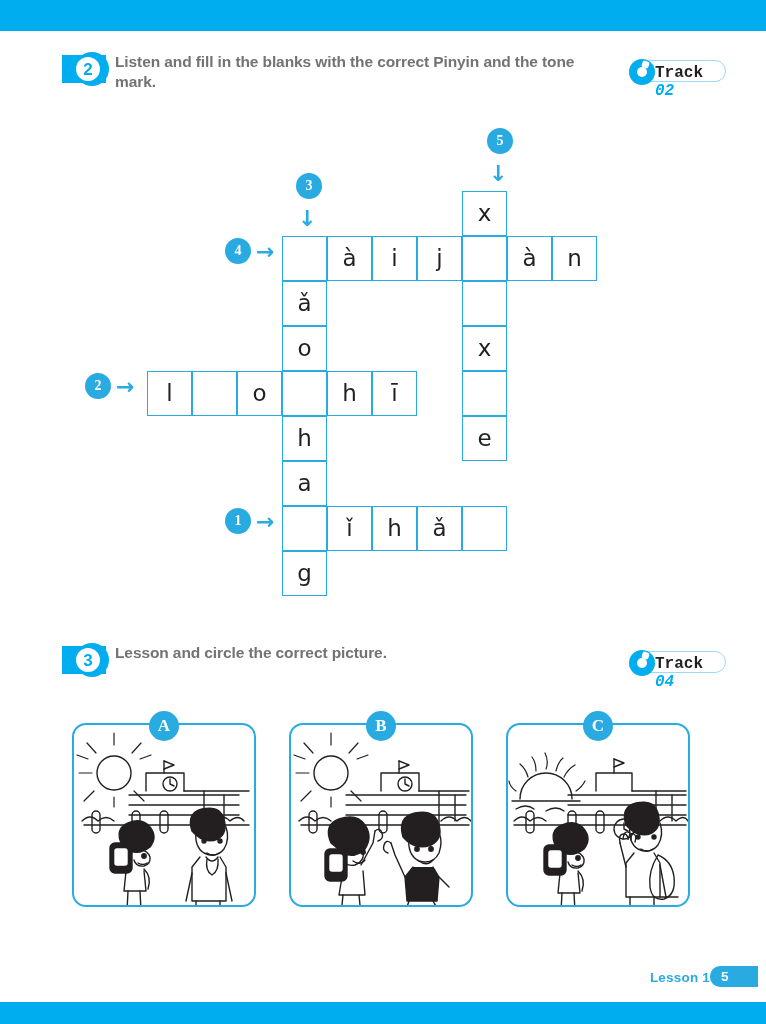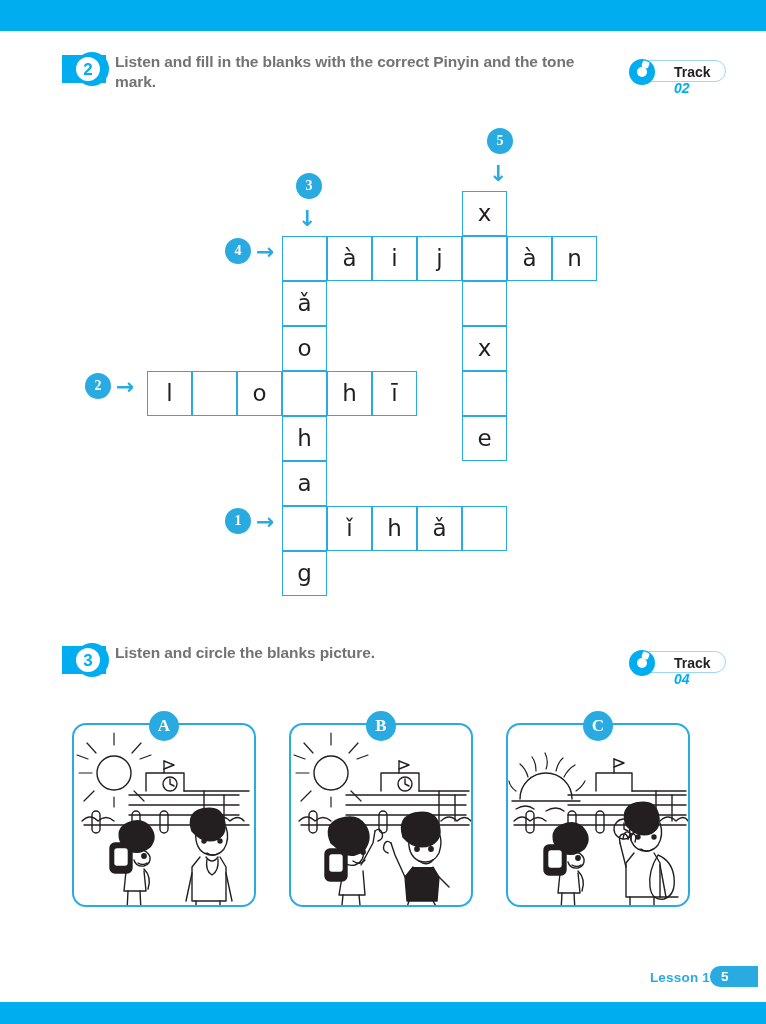--- a/index.html
+++ b/index.html
@@ -83,23 +83,23 @@
     background: #ffffff;
   }
   .track .cd-gap {
     position: absolute; left: 13px; top: 2px;
     width: 7px; height: 7px;
     background: #ffffff;
     border-radius: 2px;
     transform: rotate(18deg);
   }
   .track .tlabel {
-    position: absolute; left: 43px; top: 3px;
-    font-family: Liberation Sans, sans-serif;
-    font-size: 14px;
+    position: absolute; left: 24px; top: 3px;
+    font-family: Liberation Mono, monospace;
+    font-size: 16px;
     font-weight: bold;
     color: #231f20;
   }
   .track .tnum {
     color: #00ADEE;
     font-style: italic;
     font-weight: bold;
   }
 
   
@@ -241,21 +241,21 @@
     <div class="clue-num" style="left: 225px; top: 508px;">1</div>
     <div class="arrow" style="left: 256px; top: 511px;">→</div>
   </div>
 
 <div class="section-header" style="top:643px;">
   <div class="sec-badge">
     <div class="bar"></div>
     <div class="arc"></div>
     <div class="disc">3</div>
   </div>
-  <div class="sec-title">Listen and circle the blanks picture.</div>
+  <div class="sec-title">Lesson and circle the correct picture.</div>
   <div class="track" style="left:630px; top:8px;">
     <div class="cd">
       <div class="cd-gap"></div>
     </div>
     <div class="tlabel">
       <span>Track</span>
       <span class="tnum">04</span>
     </div>
   </div>
 </div>

